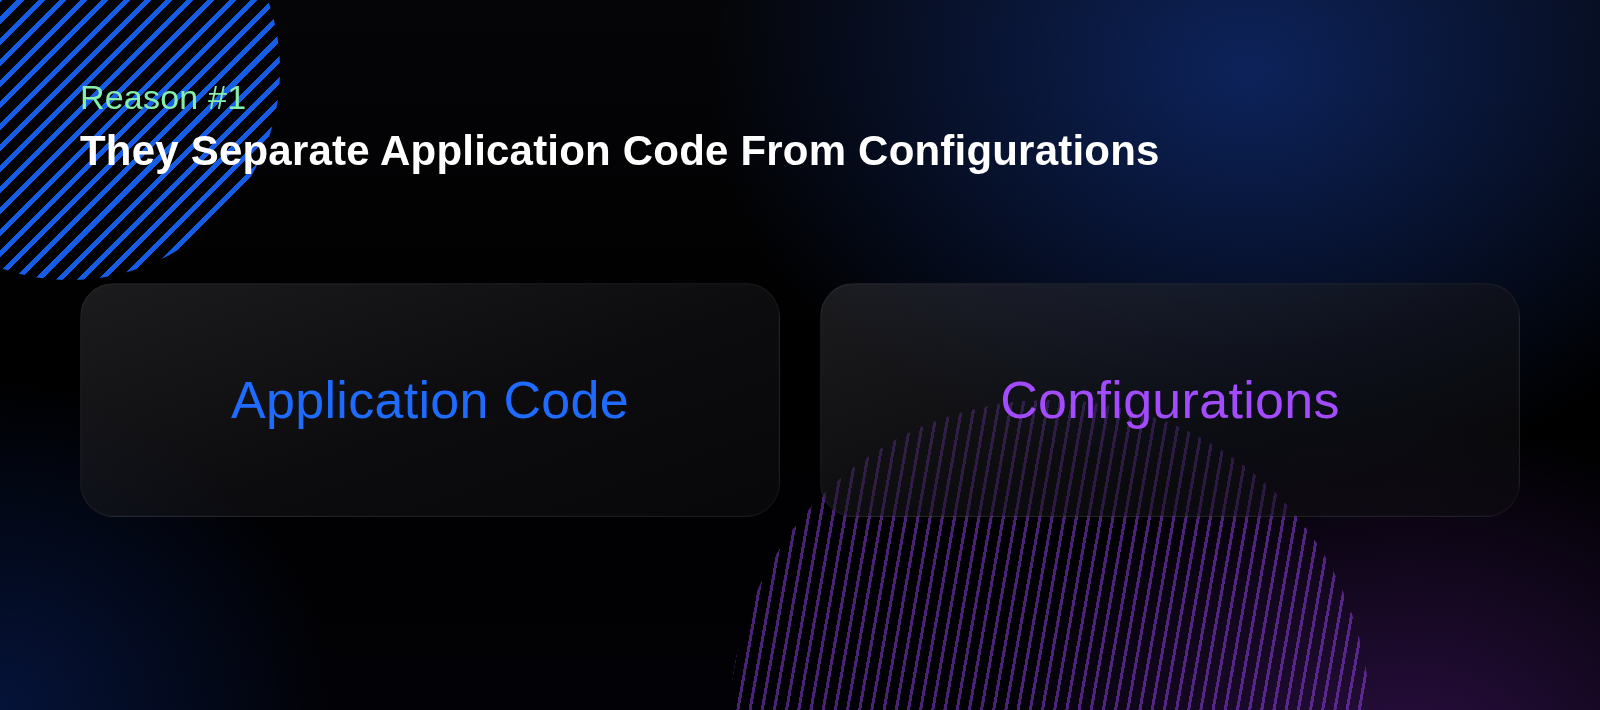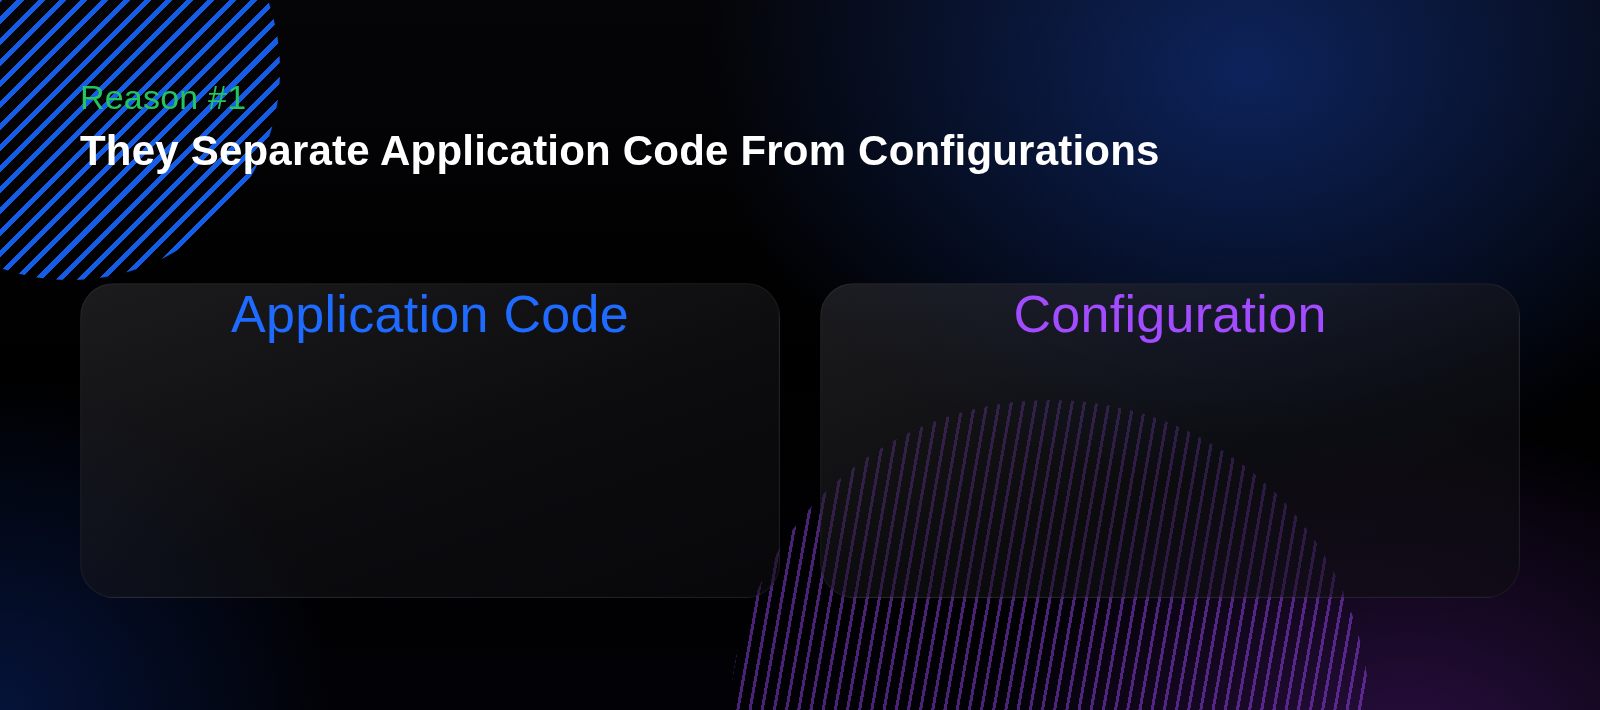--- a/index.html
+++ b/index.html
@@ -38,43 +38,43 @@
       transparent 3px, transparent 12px);
     opacity: 0.45;
   }
   .content {
     position: absolute; inset: 0;
     padding: 78px 80px 0 80px;
   }
   .eyebrow {
     font-size: 34px;
     font-weight: 400;
-    color: #22c55e;
+    color: #86efac;
     letter-spacing: 0.2px;
     margin-bottom: 10px;
   }
   .title {
     font-size: 42px;
     font-weight: 600;
     color: #ffffff;
     letter-spacing: 0.2px;
   }
   .cards {
     display: flex;
     gap: 40px;
     margin-top: 108px;
   }
   .card {
     flex: 1;
-    height: 315px;
+    height: 234px;
     border-radius: 34px;
     background: linear-gradient(160deg, rgba(50,50,55,0.55) 0%, rgba(22,22,26,0.55) 55%, rgba(14,14,18,0.55) 100%);
     border: 1px solid rgba(255,255,255,0.05);
     display: flex;
-    align-items: flex-start;
+    align-items: center;
     justify-content: center;
     box-shadow: 0 0 0 0.5px rgba(255,255,255,0.03) inset;
   }
   .card-label {
     font-size: 52px;
     font-weight: 500;
     letter-spacing: 0.3px;
   }
   .label-blue { color: #1f6bff; }
   .label-purple { color: #a24bff; }
@@ -88,16 +88,16 @@
 
 <div class="content">
   <div class="eyebrow">Reason #1</div>
   <div class="title">They Separate Application Code From Configurations</div>
 
   <div class="cards">
     <div class="card">
       <div class="card-label label-blue">Application Code</div>
     </div>
     <div class="card">
-      <div class="card-label label-purple">Configuration</div>
+      <div class="card-label label-purple">Configurations</div>
     </div>
   </div>
 </div>
 
 </body></html>

